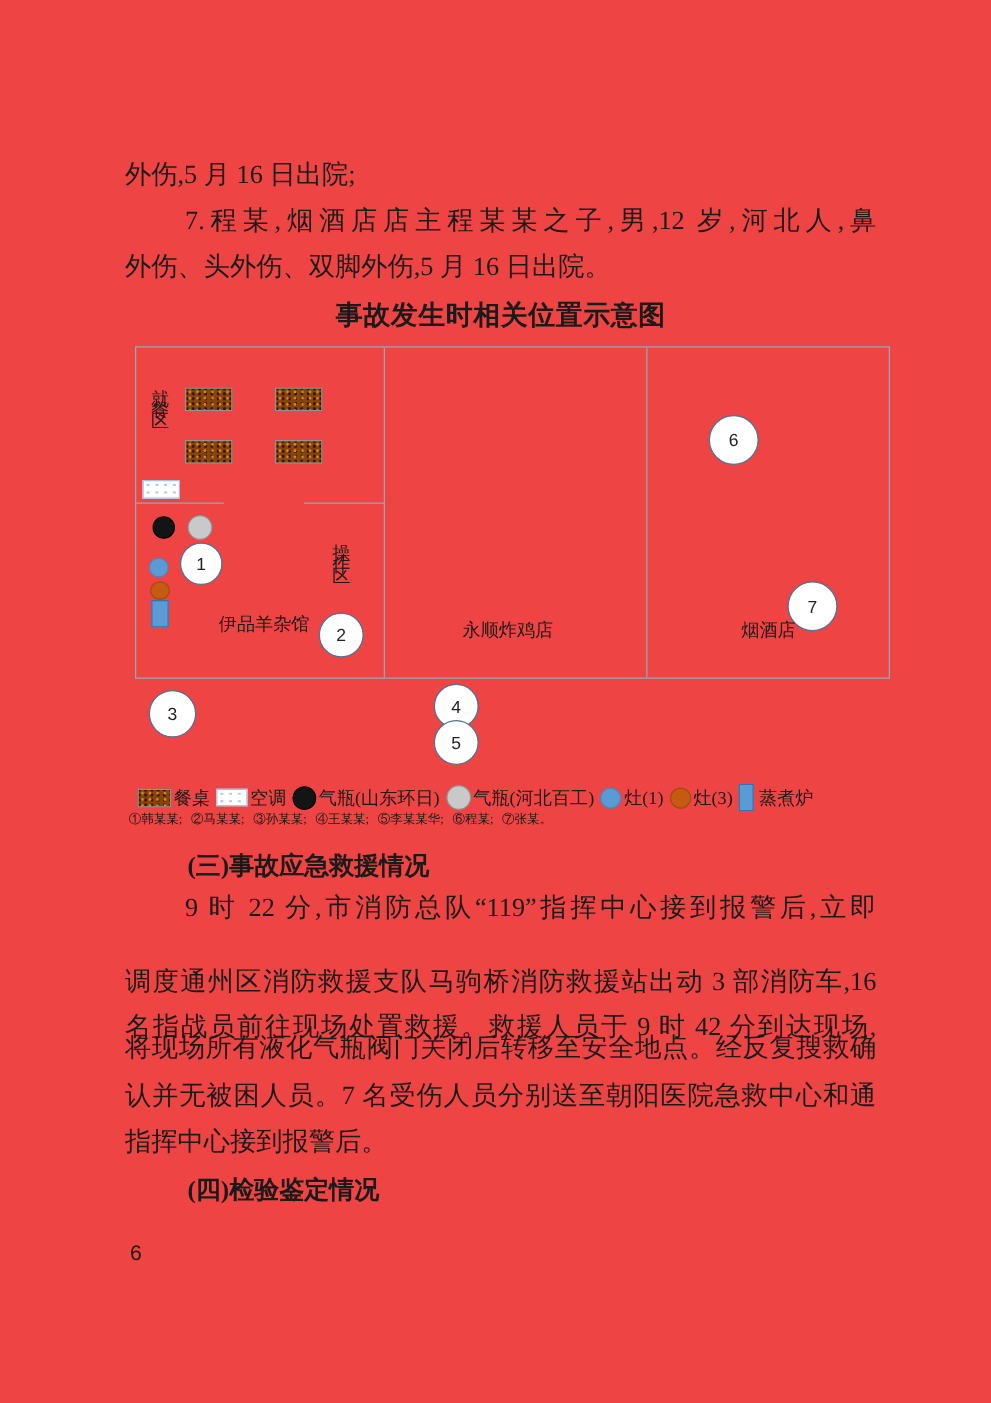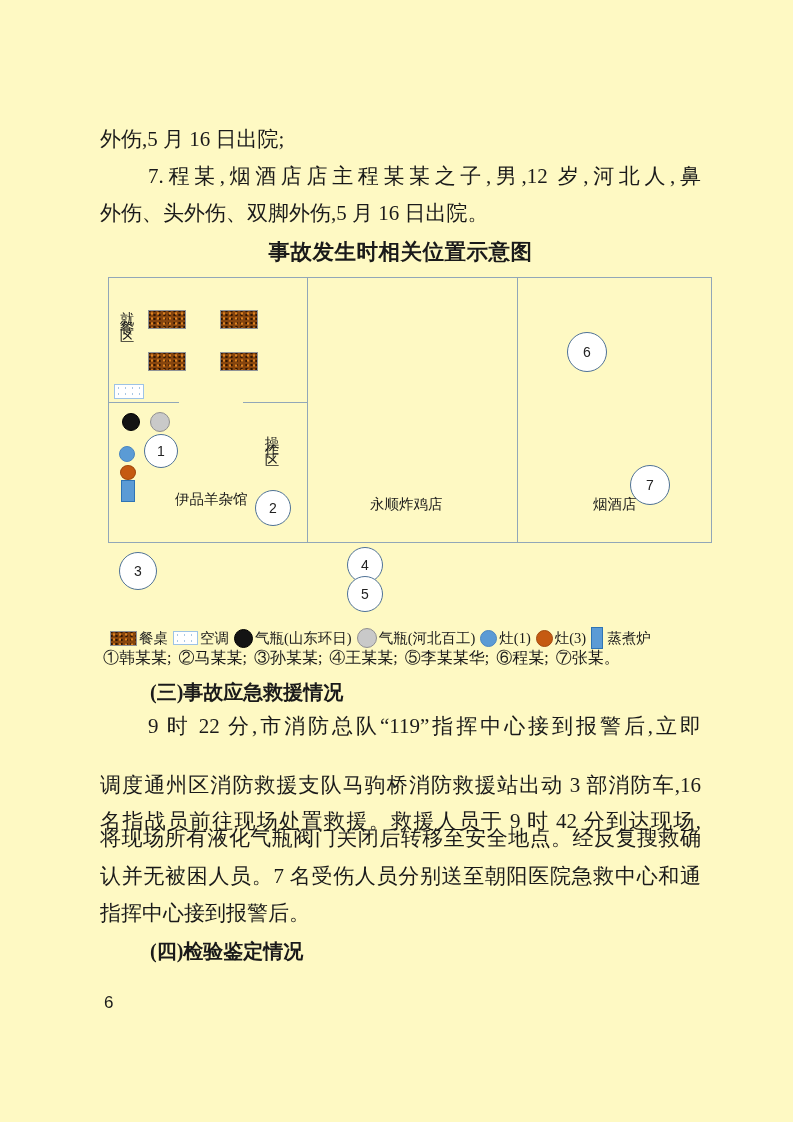--- a/index.html
+++ b/index.html
@@ -1,16 +1,16 @@
 <!DOCTYPE html>
 <html><head>
 <meta charset="utf-8">
 <style>
   html,body{margin:0;padding:0;background:#e8e8e8;}
-  .sheet{position:relative;width:793px;height:1122px;background:#fef9c3;margin:0 auto;
+  .sheet{position:relative;width:793px;height:1122px;background:#ef4444;margin:0 auto;
          font-family:"Liberation Serif","DejaVu Serif",serif;color:#1a1a1a;overflow:hidden;}
   .tline{position:absolute;left:100px;width:601px;font-size:21px;line-height:26px;white-space:nowrap;}
   .jline{position:absolute;left:100px;width:601px;font-size:21px;line-height:26px;
          text-align:justify;text-align-last:justify;}
   .indent48{text-indent:48px;}
   .doc-title{position:absolute;left:100px;width:601px;text-align:center;font-size:21.5px;font-weight:bold;
              font-family:"Liberation Sans","DejaVu Sans",sans-serif;letter-spacing:0.5px;}
   .heading{position:absolute;left:100px;width:601px;font-size:20px;font-weight:bold;text-indent:50px;white-space:nowrap;}
 
   
@@ -32,21 +32,21 @@
   .sw-cyl-gray{background:#c9c9c9;border:1px solid #909090;border-radius:50%;}
   .sw-stove1{background:#5b9bd5;border:1px solid #4a86c0;border-radius:50%;}
   .sw-stove2{background:#c55a11;border:1px solid #a34a0e;border-radius:50%;}
   .sw-steamer{background:#5b9bd5;border:1px solid #2e74b5;}
   .shape{position:absolute;box-sizing:border-box;}
 
   .legend-row1{position:absolute;left:110px;top:627px;width:592px;display:flex;align-items:center;
                font-size:14.5px;white-space:nowrap;}
   .legend-item{display:flex;align-items:center;margin-right:5px;}
   .legend-item .lsw{display:inline-block;margin-right:2px;box-sizing:border-box;flex:none;}
-  .legend-row2{position:absolute;left:103px;top:648px;width:600px;font-size:16px;white-space:nowrap;}
+  .legend-row2{position:absolute;left:103px;top:648px;width:600px;font-size:10px;white-space:nowrap;}
   .legend-row2 span{margin-right:7px;}
   .pagenum{position:absolute;left:104px;top:993px;font-size:17px;font-family:"Liberation Sans","DejaVu Sans",sans-serif;}
 </style>
 </head>
 <body>
 
 <div class="sheet">
 
   <div class="tline" style="top:126px;">外伤,5 月 16 日出院;</div>
   <div class="jline indent48" style="top:163px;">7.程某,烟酒店店主程某某之子,男,12 岁,河北人,鼻</div>

